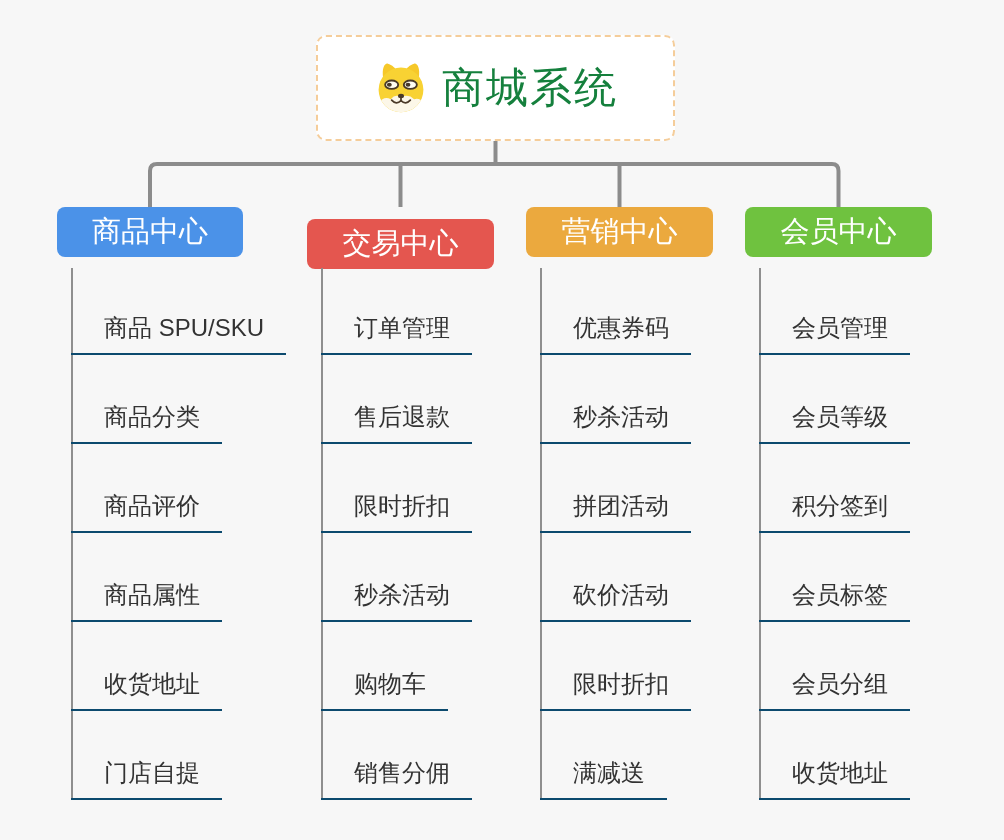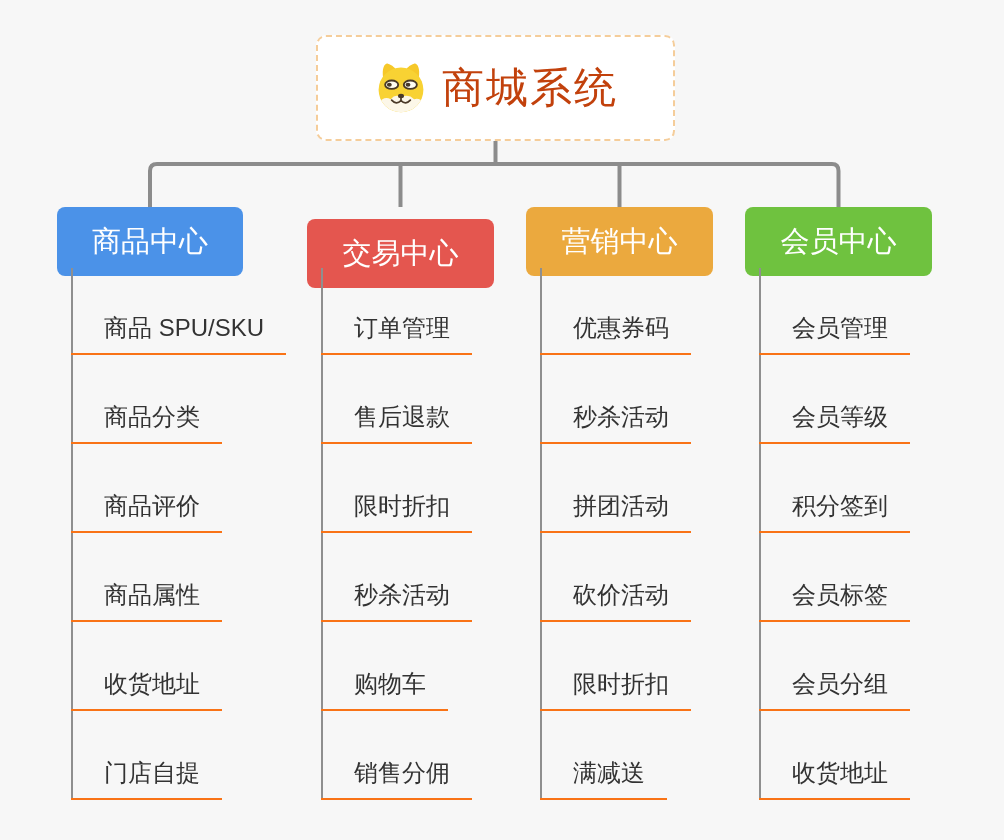--- a/index.html
+++ b/index.html
@@ -18,27 +18,27 @@
   .root-title{font-size:42px;letter-spacing:2px;color:#F1A73C;white-space:nowrap;}
   .logo{width:56px;height:56px;flex:0 0 auto;}
 
   
   .branch{position:absolute;top:207px;z-index:2;}
   .branch-b0{left:57px;width:186px;}
   .branch-b1{left:307px;width:187px;}
   .branch-b2{left:526px;width:187px;}
   .branch-b3{left:745px;width:187px;border-radius:6px;}
   .branch-header{
-    height:69px;border-radius:8px;color:#FFFFFF;font-size:29px;
+    height:50px;border-radius:8px;color:#FFFFFF;font-size:29px;
     display:flex;align-items:center;justify-content:center;white-space:nowrap;font-family:Liberation Mono, monospace;
   }
   .trunk{position:absolute;left:14px;top:61px;width:2px;height:532px;background:#8F8F8F;}
   .item{
     position:absolute;left:14px;
-    padding:0 22px 8px 33px;border-bottom:2px solid #f97316;
+    padding:0 22px 8px 33px;border-bottom:2px solid #0c4a6e;
     font-size:24px;line-height:34px;color:#333333;white-space:nowrap;
   }
   .i0{top:104px}.i1{top:193px}.i2{top:282px}.i3{top:371px}.i4{top:460px}.i5{top:549px}
 </style>
 </head>
 <body>
 
 <div class="canvas" style="background: rgb(247, 247, 247);">
 
   <svg class="conn-svg" viewBox="0 0 1004 840">
@@ -60,21 +60,21 @@
         </defs>
       <path d="M6 46 Q12 38 19 42 Q24 36 30 40 Q38 36 44 42 Q50 40 54 46 L54 60 L6 60 Z" fill="#FCF7E8" clip-path="url(#headclip)"></path>
       <ellipse cx="20" cy="26.5" rx="7" ry="4.5" fill="#FFFDF2" stroke="#4A3A28" stroke-width="2"></ellipse>
       <ellipse cx="40" cy="26.5" rx="7" ry="4.5" fill="#FFFDF2" stroke="#4A3A28" stroke-width="2"></ellipse>
       <ellipse cx="17.5" cy="26.5" rx="2.6" ry="2.1" fill="#4A3A28"></ellipse>
       <ellipse cx="37.5" cy="26.5" rx="2.6" ry="2.1" fill="#4A3A28"></ellipse>
       <ellipse cx="30" cy="38.5" rx="3.2" ry="2.4" fill="#4A3A28"></ellipse>
       <path d="M30 40 V43.5" stroke="#4A3A28" stroke-width="1.8" fill="none" stroke-linecap="round"></path>
       <path d="M20 43 Q25 48.5 30 43.5 Q35 48.5 40 43" stroke="#4A3A28" stroke-width="1.9" fill="none" stroke-linecap="round"></path>
     </svg>
-    <span class="root-title" style="color: #c2410c;">商城系统</span>
+    <span class="root-title" style="color: #15803d;">商城系统</span>
   </div>
 
   <div class="branch branch-b0">
     <div class="branch-header" style="background: rgb(75, 146, 232);">
       <span>商品中心</span>
     </div>
     <div class="trunk"></div>
     <div class="item i0">商品 SPU/SKU</div>
     <div class="item i1">商品分类</div>
     <div class="item i2">商品评价</div>

